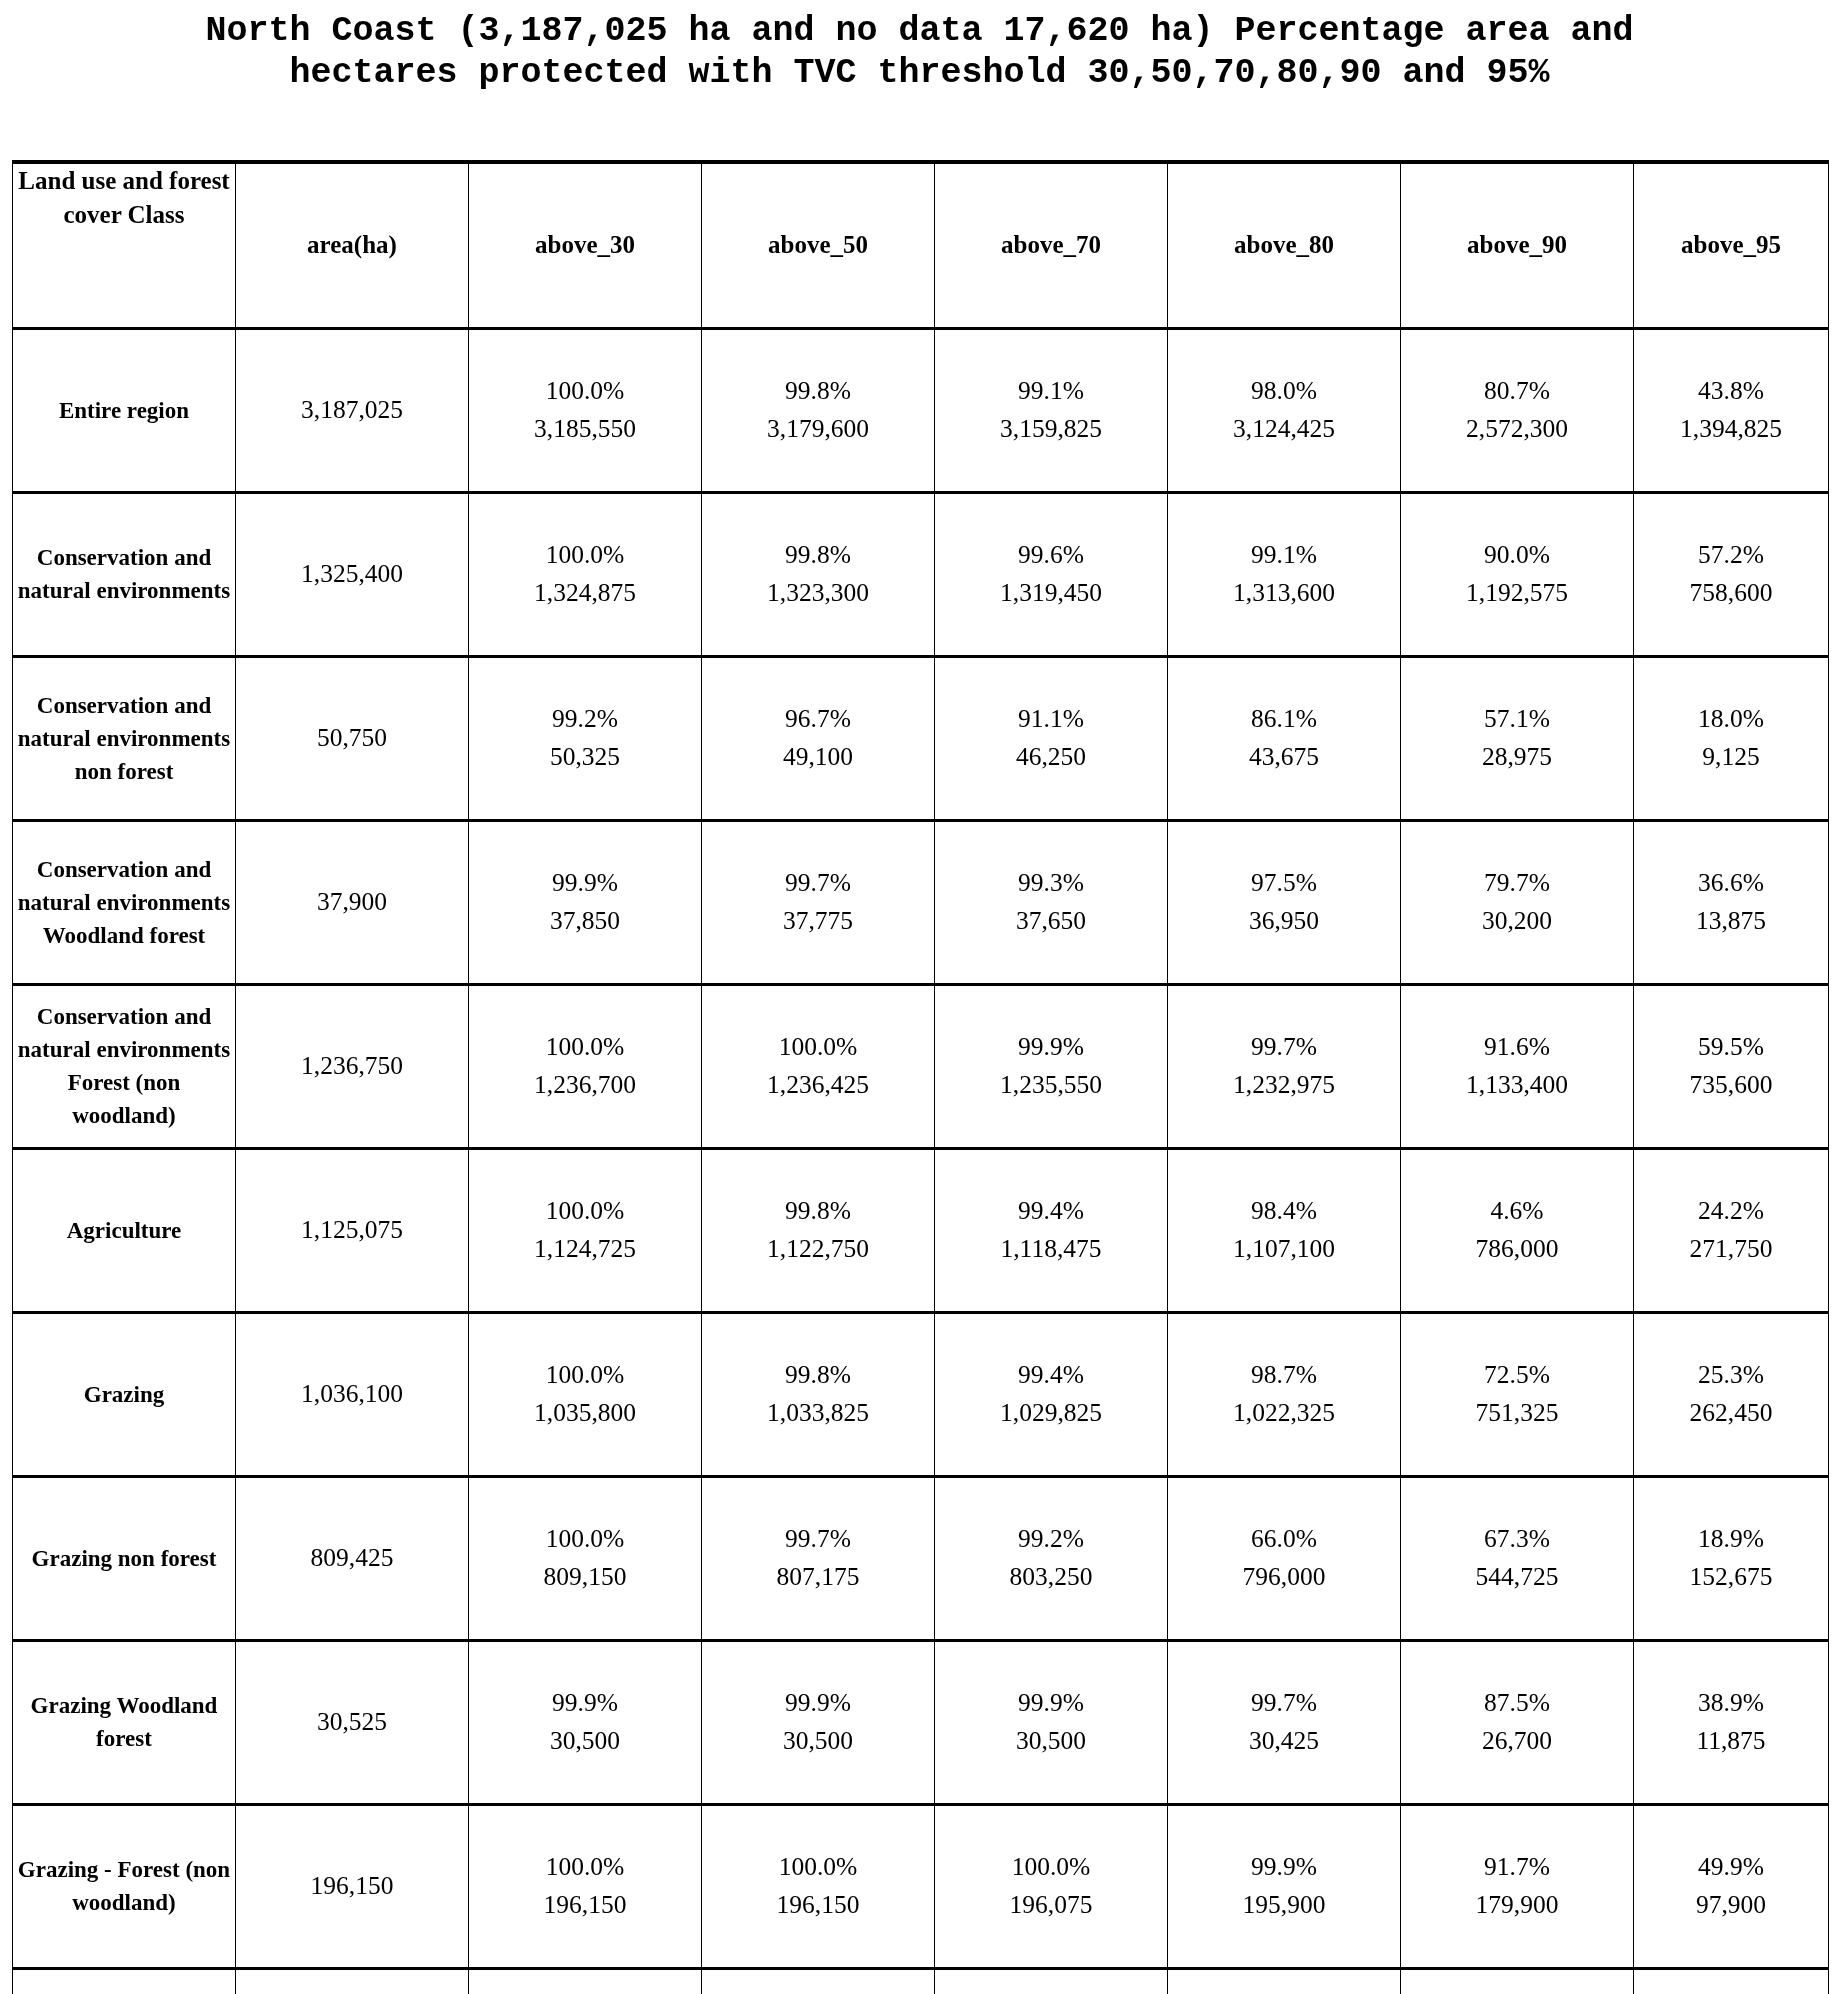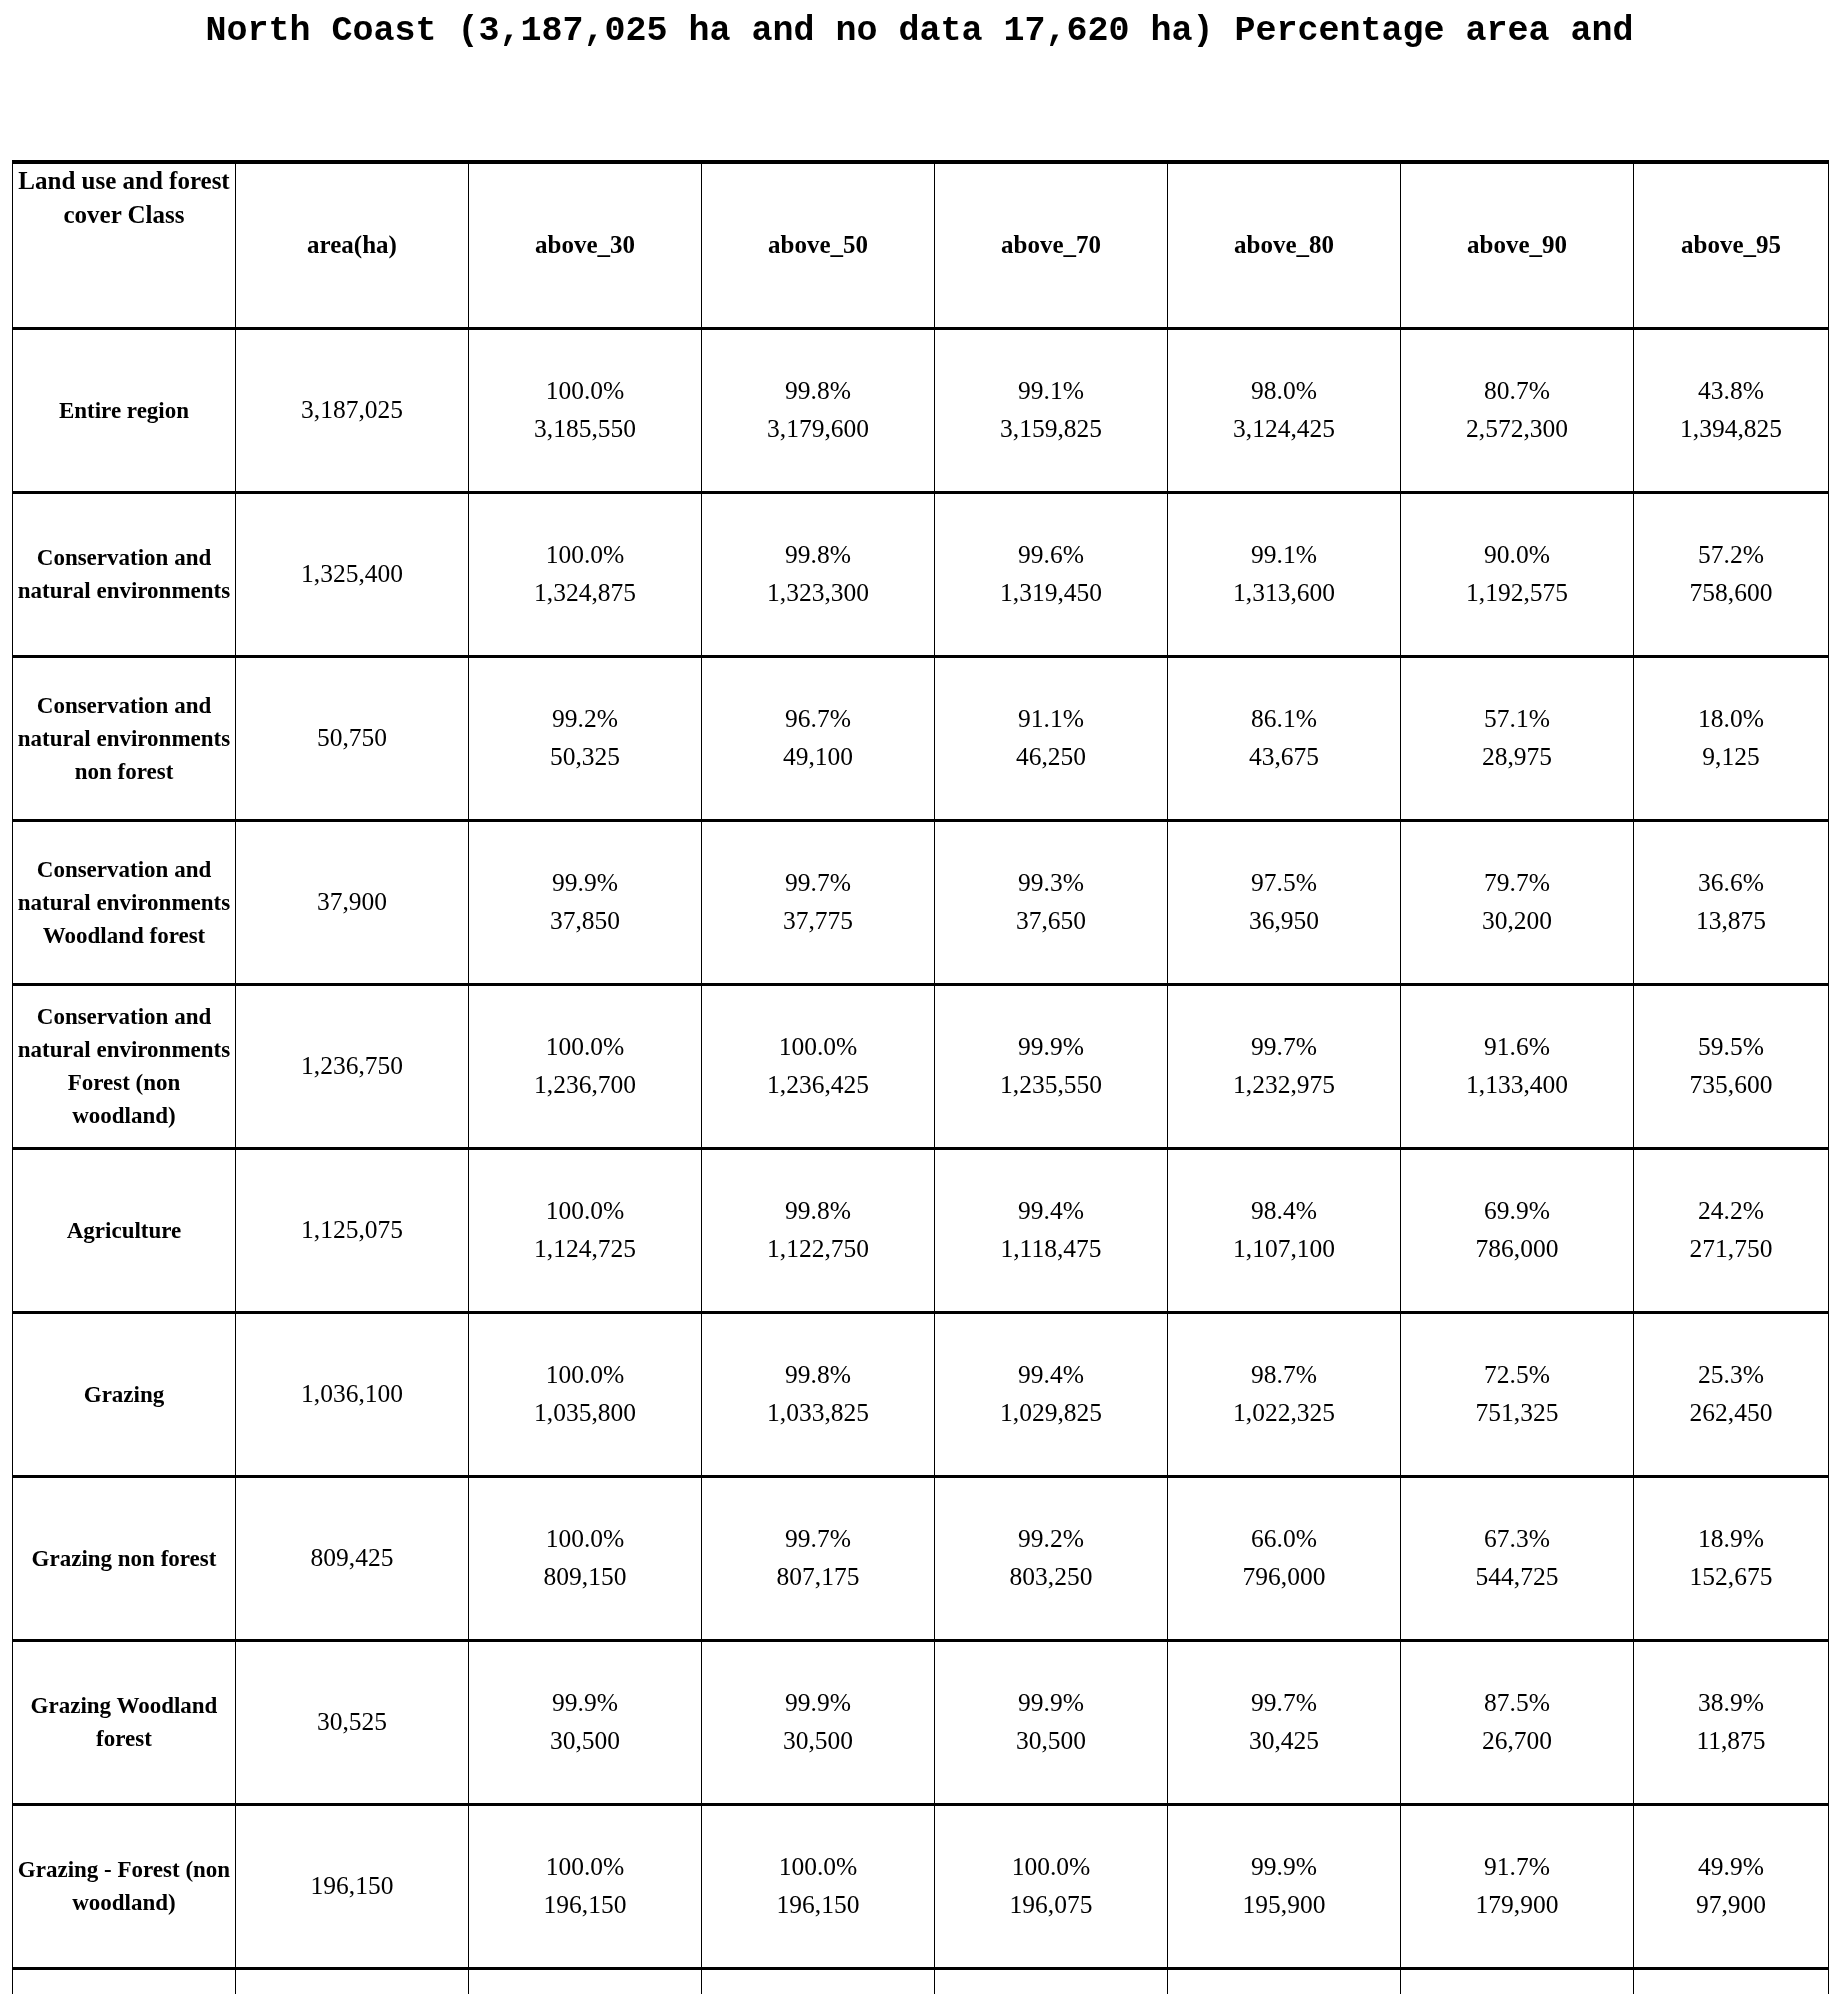--- a/index.html
+++ b/index.html
@@ -40,20 +40,21 @@
   td.data-cell{
     font-size:25.5px;text-align:center;vertical-align:middle;line-height:38px;
   }
   td.data-cell .pct,td.data-cell .ha{line-height:38px;}
 </style>
 </head>
 <body>
 
 <div class="title">
   <div>North Coast (3,187,025 ha and no data 17,620 ha) Percentage area and</div>
+  <div>hectares protected with TVC threshold 30,50,70,80,90 and 95%</div>
 </div>
 
 <table class="main">
   <colgroup>
     <col style="width:223px">
     <col style="width:233px">
     <col style="width:233px">
     <col style="width:233px">
     <col style="width:233px">
     <col style="width:233px">
@@ -226,21 +227,21 @@
         </td>
         <td class="data-cell">
           <div class="pct">99.4%</div>
           <div class="ha">1,118,475</div>
         </td>
         <td class="data-cell">
           <div class="pct">98.4%</div>
           <div class="ha">1,107,100</div>
         </td>
         <td class="data-cell">
-          <div class="pct">69.9%</div>
+          <div class="pct">4.6%</div>
           <div class="ha">786,000</div>
         </td>
         <td class="data-cell">
           <div class="pct">24.2%</div>
           <div class="ha">271,750</div>
         </td>
       </tr>
       <tr class="data-row">
         <td class="label-cell">Grazing</td>
         <td class="area-cell">1,036,100</td>

